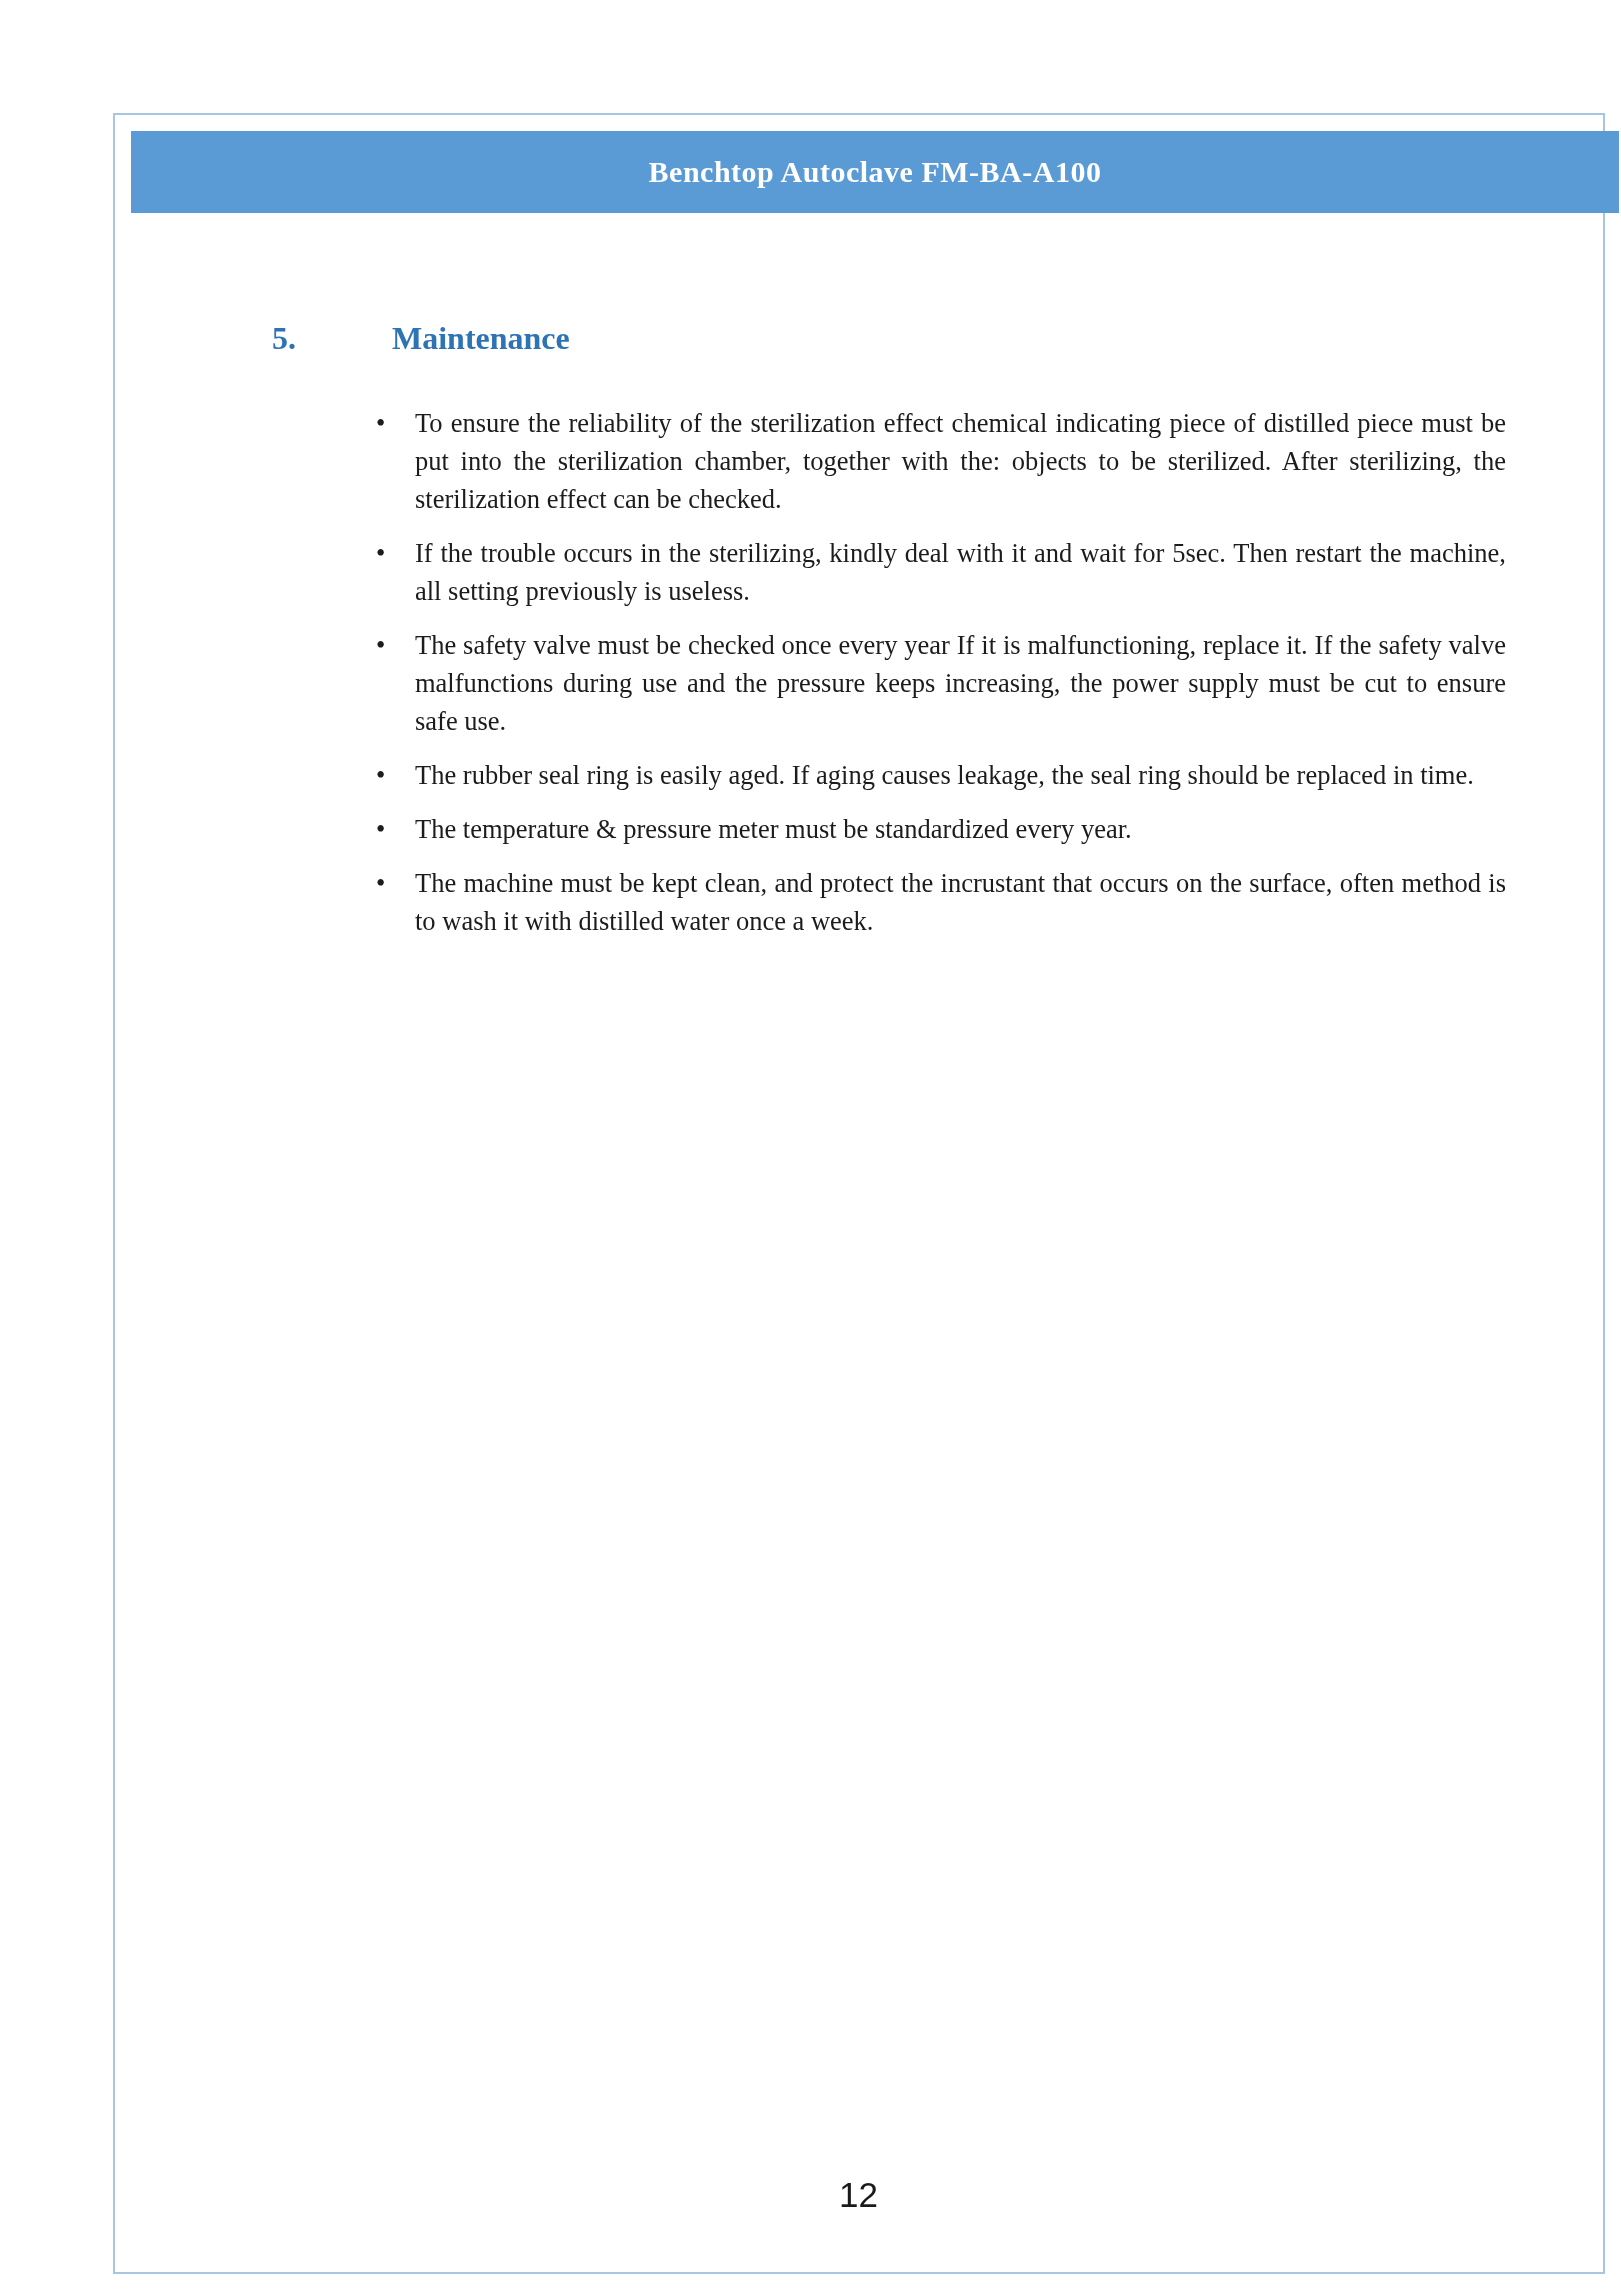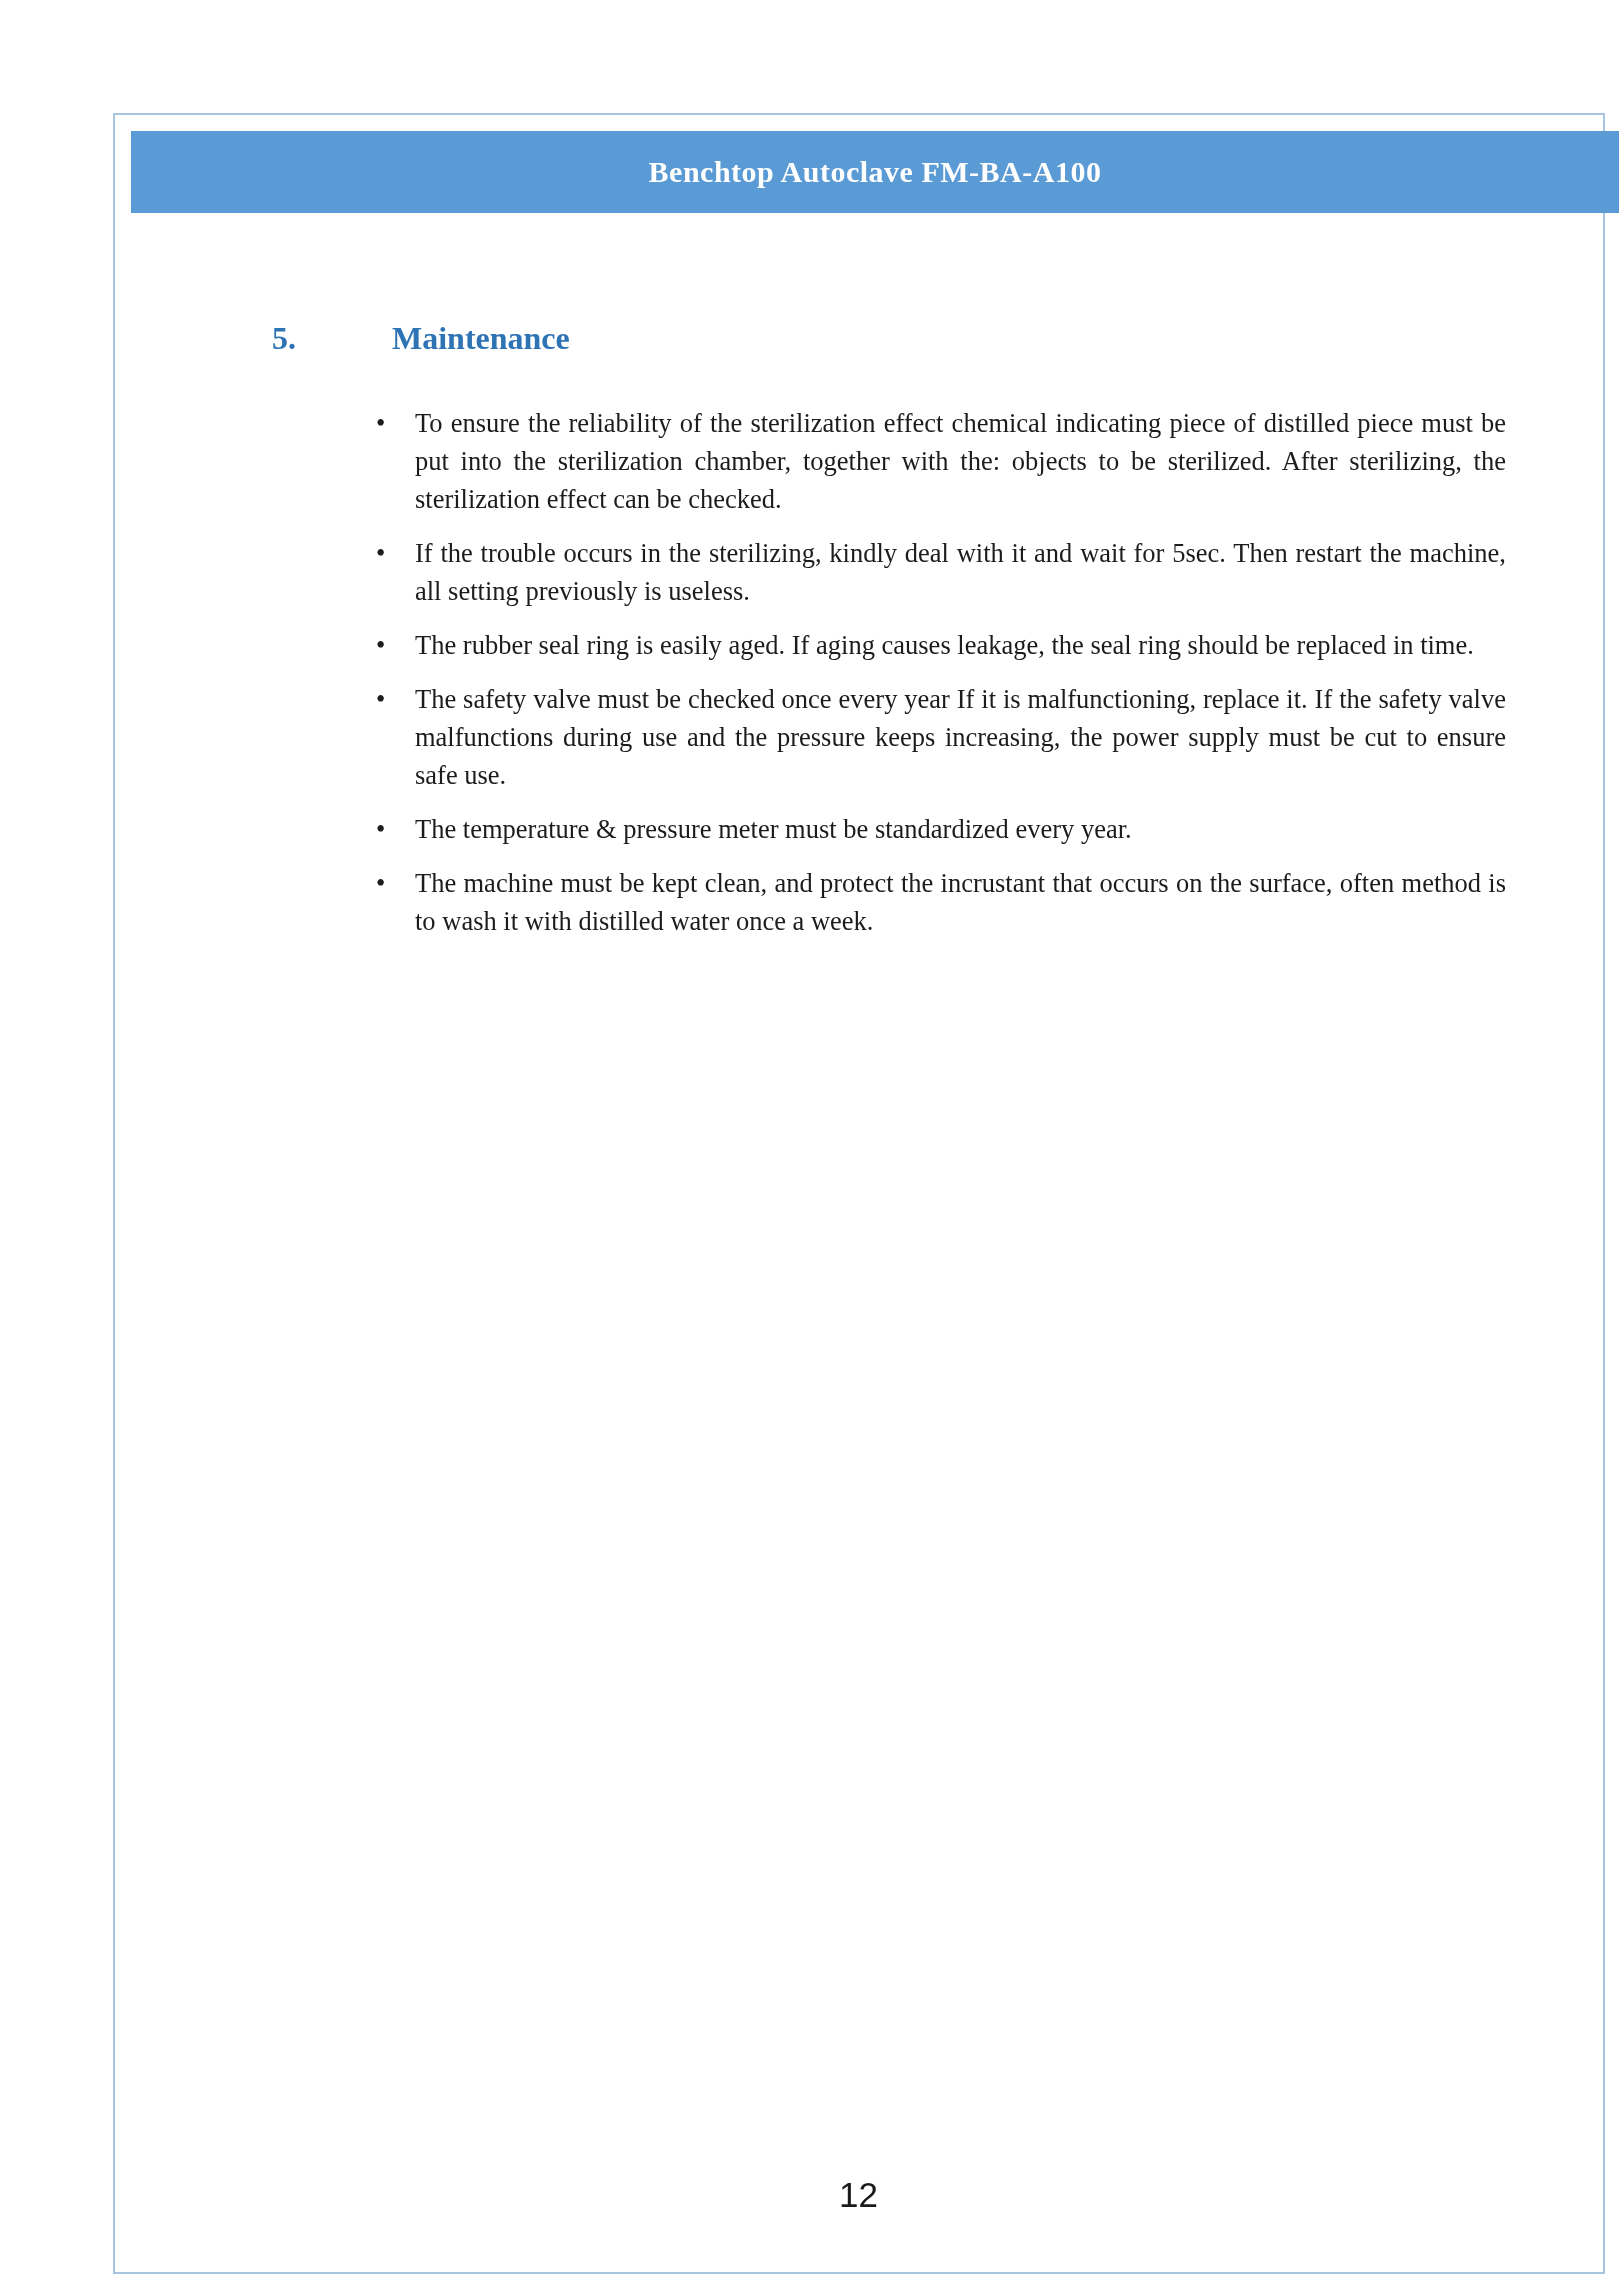--- a/index.html
+++ b/index.html
@@ -97,22 +97,22 @@
 
   <div class="header-bar">
     <span class="header-title">Benchtop Autoclave FM-BA-A100</span>
   </div>
 
   <h1 class="section-heading"><span class="section-number">5.</span><span>Maintenance</span></h1>
 
   <ul class="bullet-list">
     <li class="bullet-item">To ensure the reliability of the sterilization effect chemical indicating piece of distilled piece must be put into the sterilization chamber, together with the: objects to be sterilized. After sterilizing, the sterilization effect can be checked.</li>
     <li class="bullet-item">If the trouble occurs in the sterilizing, kindly deal with it and wait for 5sec. Then restart the machine, all setting previously is useless.</li>
+    <li class="bullet-item">The safety valve must be checked once every year If it is malfunctioning, replace it. If the safety valve malfunctions during use and the pressure keeps increasing, the power supply must be cut to ensure safe use.</li>
     <li class="bullet-item">The rubber seal ring is easily aged. If aging causes leakage, the seal ring should be replaced in time.</li>
-    <li class="bullet-item">The safety valve must be checked once every year If it is malfunctioning, replace it. If the safety valve malfunctions during use and the pressure keeps increasing, the power supply must be cut to ensure safe use.</li>
     <li class="bullet-item">The temperature &amp; pressure meter must be standardized every year.</li>
     <li class="bullet-item">The machine must be kept clean, and protect the incrustant that occurs on the surface, often method is to wash it with distilled water once a week.</li>
   </ul>
 
 </div>
 
 <div class="page-number">12</div>
 
 
 </body></html>

